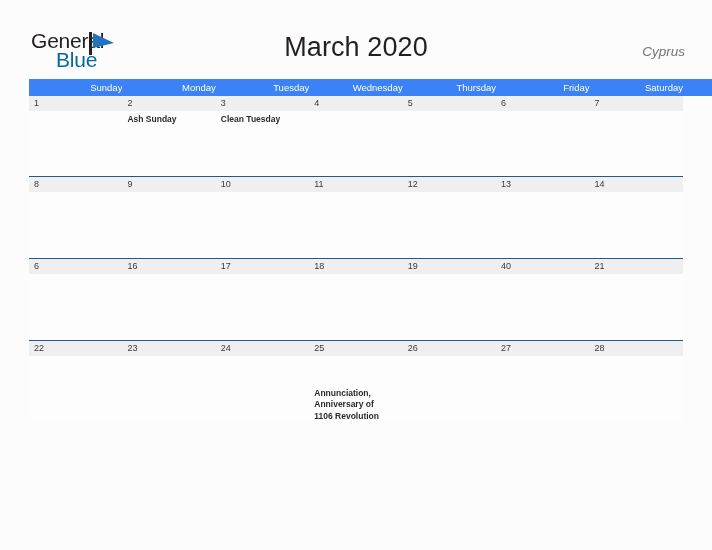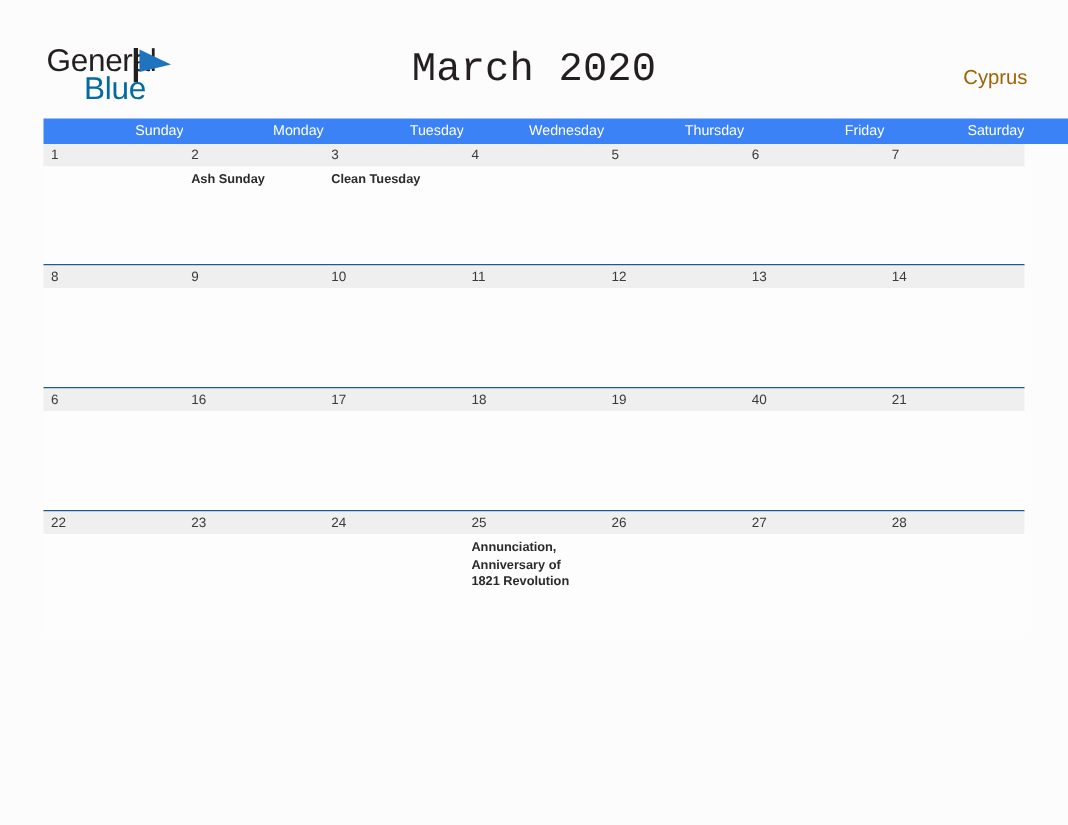--- a/index.html
+++ b/index.html
@@ -68,30 +68,30 @@
 
   .cal-title {
     position: absolute;
     left: 0;
     top: 32px;
     width: 712px;
     text-align: center;
     font-size: 27px;
     color: #231f20;
     letter-spacing: 0.1px;
-    font-family: Liberation Mono, monospace;
   }
 
   .region {
     position: absolute;
     right: 27px;
     top: 44px;
     font-size: 13.5px;
-    color: #a16207;
+    color: #737373;
     text-align: right;
+    font-style: italic;
   }
 
   
   .calendar {
     position: absolute;
     left: 29px;
     top: 79px;
     width: 654px;
   }
 
@@ -156,21 +156,21 @@
     color: #2b2b2b;
     overflow: hidden;
     word-wrap: break-word;
   }
   .event-line { display: block; }
 
   
   .h-week-1 .week-body { height: 65px; }
   .h-week-2 .week-body { height: 66px; }
   .h-week-3 .week-body { height: 66px; }
-  .h-week-4 .week-body { height: 66px; }
+  .h-week-4 .week-body { height: 66px; align-items: flex-end; }
   .h-week-5 .week-body { height: 66px; }
 </style>
 </head>
 <body>
 
 <div class="page">
 
   <div class="topbar">
 
     <div class="logo">
@@ -277,21 +277,21 @@
             <div class="date-cell">27</div>
             <div class="date-cell">28</div>
           </div>
           <div class="week-body">
             <div class="event-cell"></div>
             <div class="event-cell"></div>
             <div class="event-cell"></div>
             <div class="event-cell">
               <span class="event-line">Annunciation,</span>
               <span class="event-line">Anniversary of</span>
-              <span class="event-line">1821 Revolution</span>
+              <span class="event-line">1106 Revolution</span>
             </div>
             <div class="event-cell"></div>
             <div class="event-cell"></div>
             <div class="event-cell"></div>
           </div>
         </div>
       </div>
 
   </div>
 

